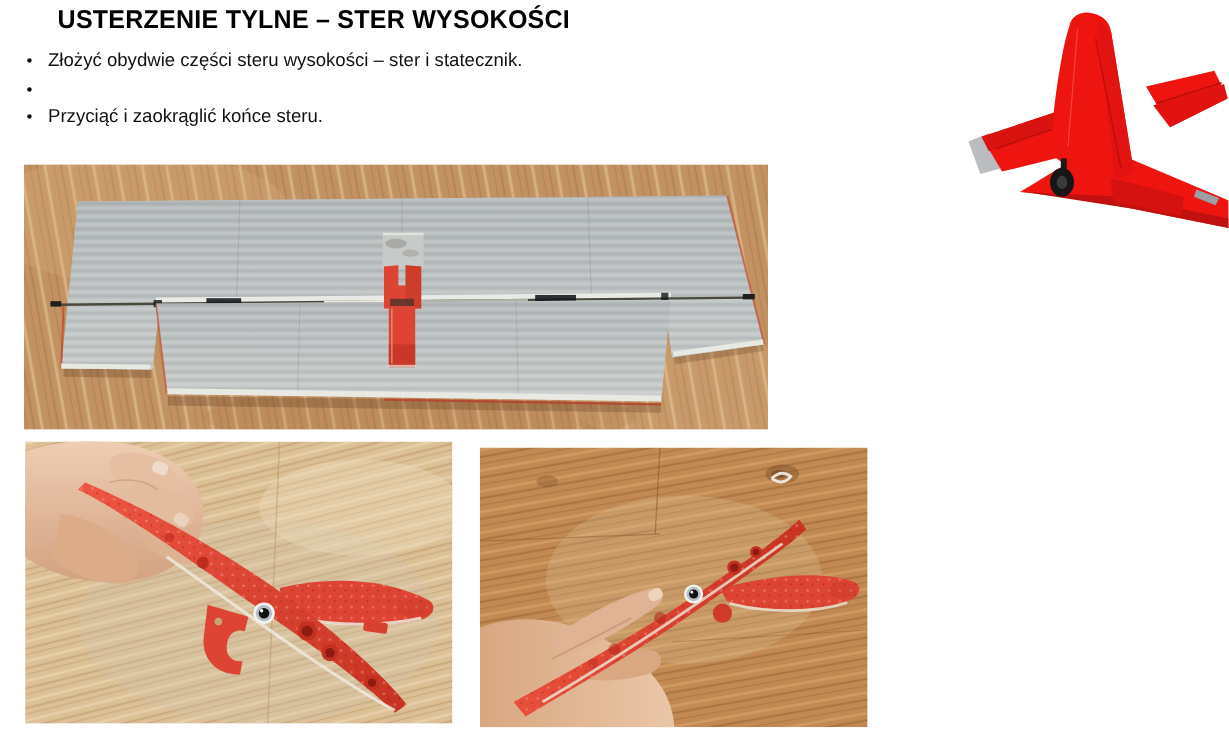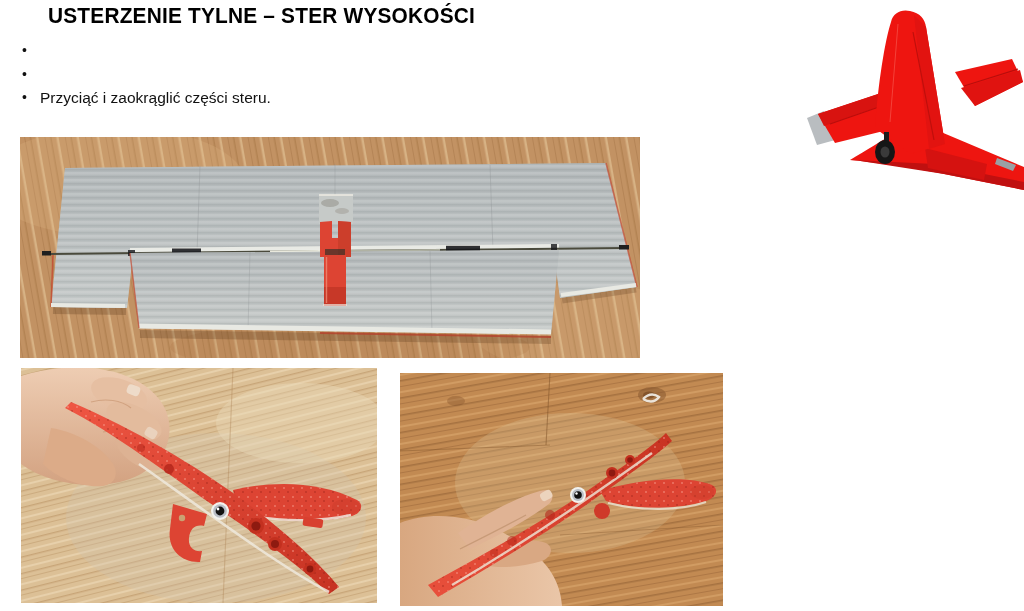--- a/index.html
+++ b/index.html
@@ -39,27 +39,28 @@
 </head>
 <body>
 
 <div class="slide">
 
   <h1 class="title">USTERZENIE TYLNE – STER WYSOKOŚCI</h1>
 
   <ul class="bullets">
     <li>
       <span class="marker">•</span>
+      <span>Złożyć obydwie części steru wysokości – ster i statecznik.</span>
     </li>
     <li>
       <span class="marker">•</span>
     </li>
     <li>
       <span class="marker">•</span>
-      <span>Przyciąć i zaokrąglić części steru.</span>
+      <span>Przyciąć i zaokrąglić końce steru.</span>
     </li>
   </ul>
 
   <figure class="fig fig-render">
     <svg width="230" height="188" viewBox="0 0 230 188" role="img" aria-label="Red CAD render of airplane tail: vertical fin, horizontal stabilizer and tail wheel">
 
       <g>
         <polygon points="13,116 30,109 45,137 23,143" fill="#b9bdc0"></polygon>
         <polygon points="24,112 108,84 122,121 41,141" style="fill:var(--accent-red,#ee1510)"></polygon>
         <polygon points="24,112 108,84 112,95 30,124" fill="#d81310"></polygon>

